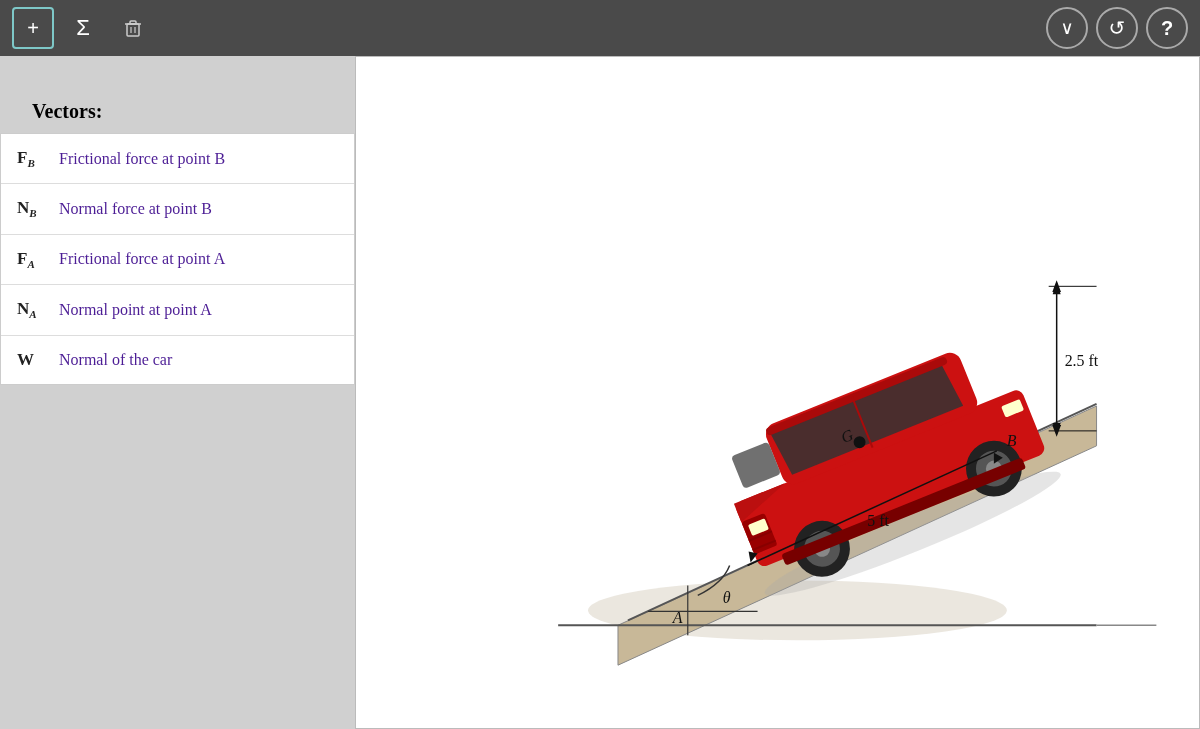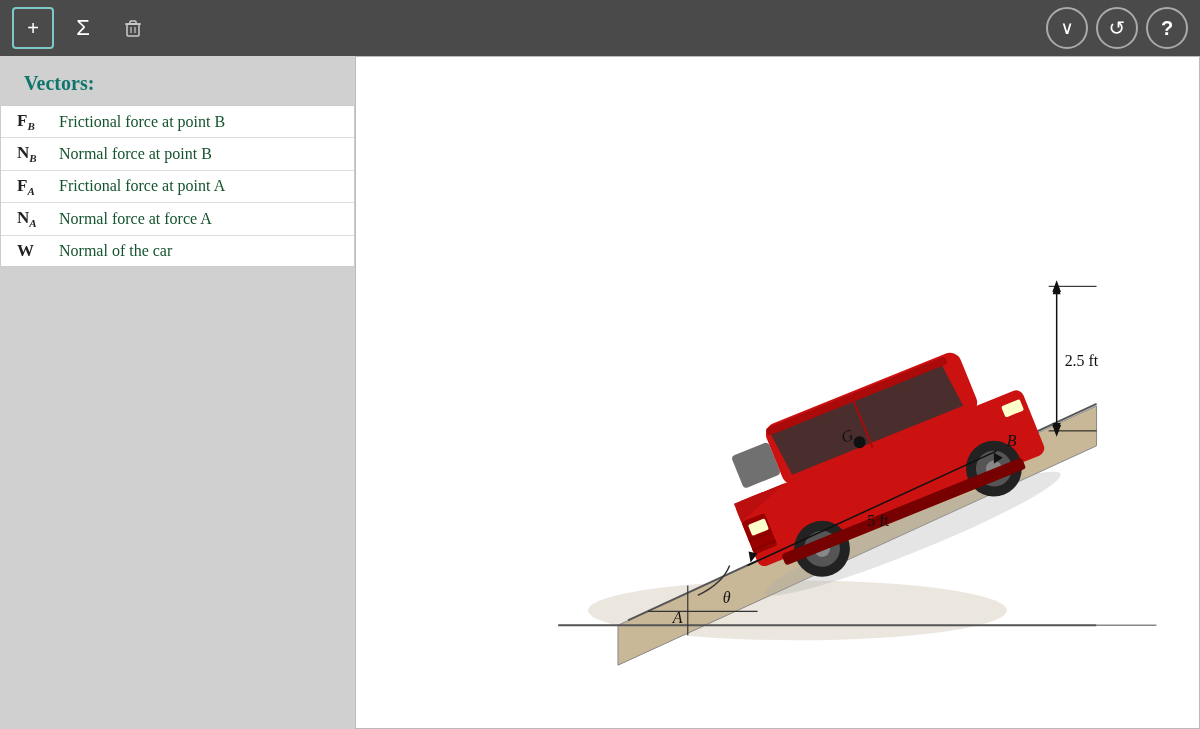--- a/index.html
+++ b/index.html
@@ -60,33 +60,34 @@
     .sidebar {
       width: 355px;
       min-width: 355px;
       height: 100%;
       background: #d0d0d0;
       padding: 16px 0 0 0;
     }
     .sidebar-title {
       font-size: 20px;
       font-weight: bold;
-      padding: 0 16px 10px 24px;
-      color: #0f766e;
+      padding: 0 16px 10px 32px;
+      color: #000000;
       font-family: 'Georgia', serif;
+      margin-top: 28px;
     }
     .vector-list {
       background: white;
       border: 1px solid #ccc;
       margin: 0 0 0 0;
     }
     .vector-item {
       display: flex;
       align-items: center;
-      padding: 5px 16px;
+      padding: 14px 16px;
       border-bottom: 1px solid #ddd;
       cursor: pointer;
       background: white;
       font-size: 16px;
       color: #222;
       gap: 10px;
     }
     .vector-item:last-child {
       border-bottom: none;
     }
@@ -96,21 +97,21 @@
       font-size: 17px;
       min-width: 32px;
       display: inline-block;
     }
     .vector-symbol sub {
       font-size: 11px;
       font-style: italic;
     }
     .vector-label {
       font-size: 16px;
-      color: #14532d;
+      color: #4c1d95;
     }
 
     
     .content {
       flex: 1;
       background: white;
       border: 1px solid #bbb;
       position: relative;
       overflow: hidden;
       display: flex;
@@ -163,21 +164,21 @@
         <span class="vector-label">Normal force at point B</span>
       </div>
 
       <div class="vector-item">
         <span class="vector-symbol"><b>F</b><sub>A</sub></span>
         <span class="vector-label">Frictional force at point A</span>
       </div>
 
       <div class="vector-item">
         <span class="vector-symbol"><b>N</b><sub>A</sub></span>
-        <span class="vector-label">Normal force at force A</span>
+        <span class="vector-label">Normal point at point A</span>
       </div>
 
       <div class="vector-item">
         <span class="vector-symbol"><b>W</b></span>
         <span class="vector-label">Normal of the car</span>
       </div>
     </div>
   </div>
 
   <div class="content">

